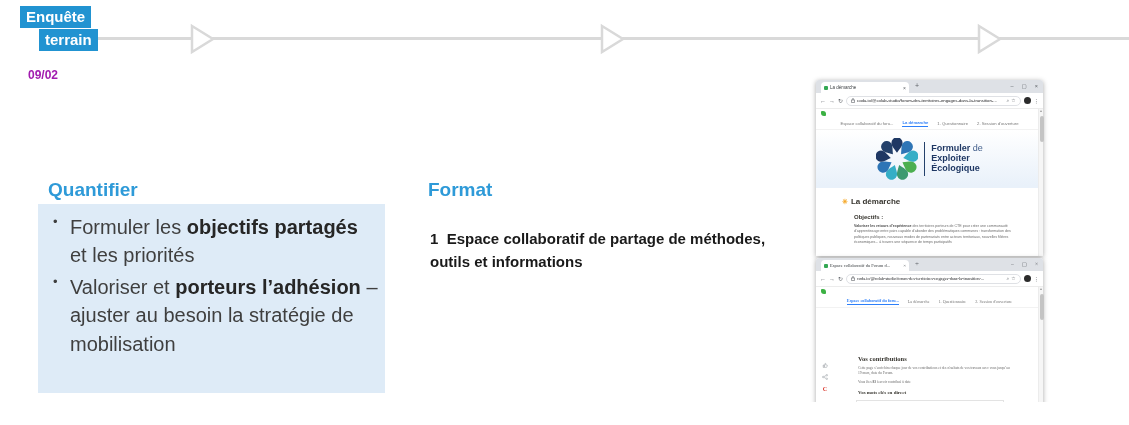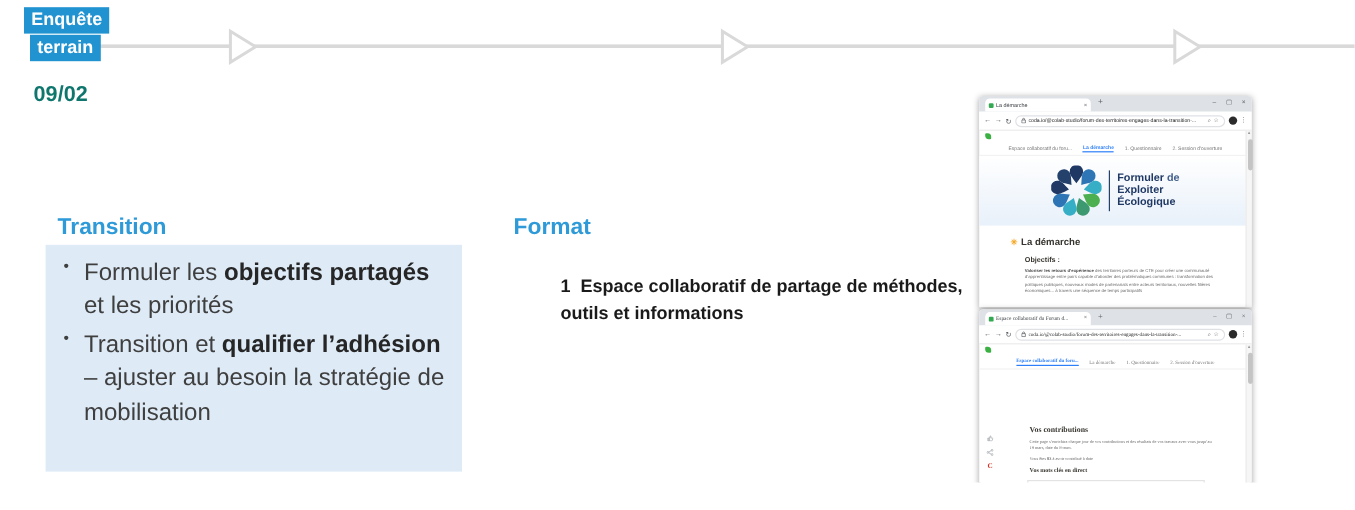--- a/index.html
+++ b/index.html
@@ -5,36 +5,36 @@
   * { margin:0; padding:0; box-sizing:border-box; }
   body { background:#fff; font-family:"Liberation Sans", sans-serif; }
   .canvas { position:relative; width:1129px; height:402px; background:#fff; overflow:hidden; }
 
   
   .tl-line { position:absolute; left:58px; top:37px; right:0; height:3px; background:#D9D9D9; }
   .tl-arrow { position:absolute; top:23px; width:28px; height:32px; }
   .tl-label { position:absolute; left:20px; top:6px; }
   .tl-label span { display:block; width:fit-content; background:#2193D1; color:#fff;
                    font-weight:700; font-size:15px; line-height:20px; padding:1px 6px; }
-  .tl-label span + span { margin-left:5px; margin-top:1px; }
-  .tl-date { position:absolute; left:28px; top:68px; font-weight:700; font-size:18px; color:#0f766e; }
+  .tl-label span + span { margin-left:19px; margin-top:1px; }
+  .tl-date { position:absolute; left:28px; top:68px; font-weight:700; font-size:12px; color:#a21caf; }
 
   
   .obj-title { position:absolute; left:48px; top:179px; font-size:19px; font-weight:700; color:#2E9AD8; }
   .obj-box { position:absolute; left:38px; top:204px; width:347px; height:189px; background:#DEEBF7; padding:9px 6px 0 10px; }
   .obj-box ul { list-style:none; }
   .obj-box li { position:relative; padding-left:22px; font-size:20px; line-height:1.42; color:#3F3F3F; margin-bottom:3px; }
   .obj-box li::before { content:"•"; position:absolute; left:5px; top:0; font-size:13px; color:#3F3F3F; }
   .obj-box b { font-weight:700; color:#262626; }
 
   
   .fmt-title { position:absolute; left:428px; top:179px; font-size:19px; font-weight:700; color:#2E9AD8; }
   .fmt-item { position:absolute; left:430px; width:378px; font-size:15px; font-weight:700; color:#1A1A1A;
               line-height:1.5; white-space:pre-wrap; }
-  .fmt-item.one { top:228px;margin-left:37px; }
+  .fmt-item.one { top:228px; }
   .fmt-item.two { top:300px; }
 
   
   .bwin { position:absolute; left:816px; width:227px; background:#fff;
           box-shadow:0 1px 5px rgba(0,0,0,.35); border-radius:3px 3px 0 0; }
   #bwin1 { top:80px; height:176px; }
   #bwin2 { top:258px; height:167px;font-family:Liberation Serif, serif; }
 
   .tabstrip { position:relative; height:13px; background:#DEE1E6; border-radius:3px 3px 0 0; }
   .btab { position:absolute; left:5px; top:2px; width:88px; height:11px; background:#fff;
@@ -64,21 +64,21 @@
   .navtab { white-space:nowrap; }
   .navtab.active { color:#2D7FF9; border-bottom:1px solid #2D7FF9; padding-bottom:1px; font-weight:700; }
 
   .bcontent { position:relative; height:calc(100% - 51px); overflow:hidden; }
 
   
   .logoband { height:58px; background:linear-gradient(180deg,#FFFFFF 0%,#E9F1FA 95%);
               display:flex; align-items:center; justify-content:center; gap:6px; }
   .logodiv { width:1px; height:34px; background:#24416B; }
   .logotext { font-size:9px; font-weight:700; color:#1F3864; line-height:1.08; }
-  .logotext .lt { font-weight:700; color:#44608C; }
+  .logotext .lt { font-weight:400; color:#44608C; }
   .demhead { margin:9px 0 0 26px; display:flex; align-items:center; gap:3px;
              font-size:8px; font-weight:700; color:#37352F; }
   .gearicon { color:#F5A623; font-size:7px; }
   .objlabel { margin:8px 0 0 38px; font-size:6px; font-weight:700; color:#37352F; }
   .para1 { margin:4px 0 0 38px; width:160px; font-size:3.6px; line-height:1.5; color:#6B6B6B; }
   .para1 b { color:#4A4A4A; }
 
   
   .margin-icons { position:absolute; left:4px; top:54px; width:10px; display:flex; flex-direction:column;
                   gap:6px; align-items:center; color:#9AA0A6; }
@@ -110,28 +110,28 @@
   <svg class="tl-arrow" style="left:976px" viewBox="0 0 28 32">
     <polygon points="3,3 24,16 3,29" fill="#fff" stroke="#D9D9D9" stroke-width="2.5"></polygon>
     </svg>
 
   <div class="tl-label">
     <span>Enquête</span>
     <span>terrain</span>
   </div>
   <div class="tl-date">09/02</div>
 
-  <div class="obj-title">Transition</div>
+  <div class="obj-title">Quantifier</div>
   <div class="obj-box">
     <ul>
       <li>
         <span>Formuler les </span><b>objectifs partagés</b><span> et les priorités</span>
       </li>
       <li>
-        <span>Transition et </span><b>qualifier l’adhésion</b><span> – ajuster au besoin la stratégie de mobilisation</span>
+        <span>Valoriser et </span><b>porteurs l’adhésion</b><span> – ajuster au besoin la stratégie de mobilisation</span>
       </li>
     </ul>
   </div>
 
   <div class="fmt-title">Format</div>
   <div class="fmt-item one">1  Espace collaboratif de partage de méthodes, outils et informations</div>
 
   <div class="bwin" id="bwin1">
     <div class="tabstrip">
       <div class="btab">

